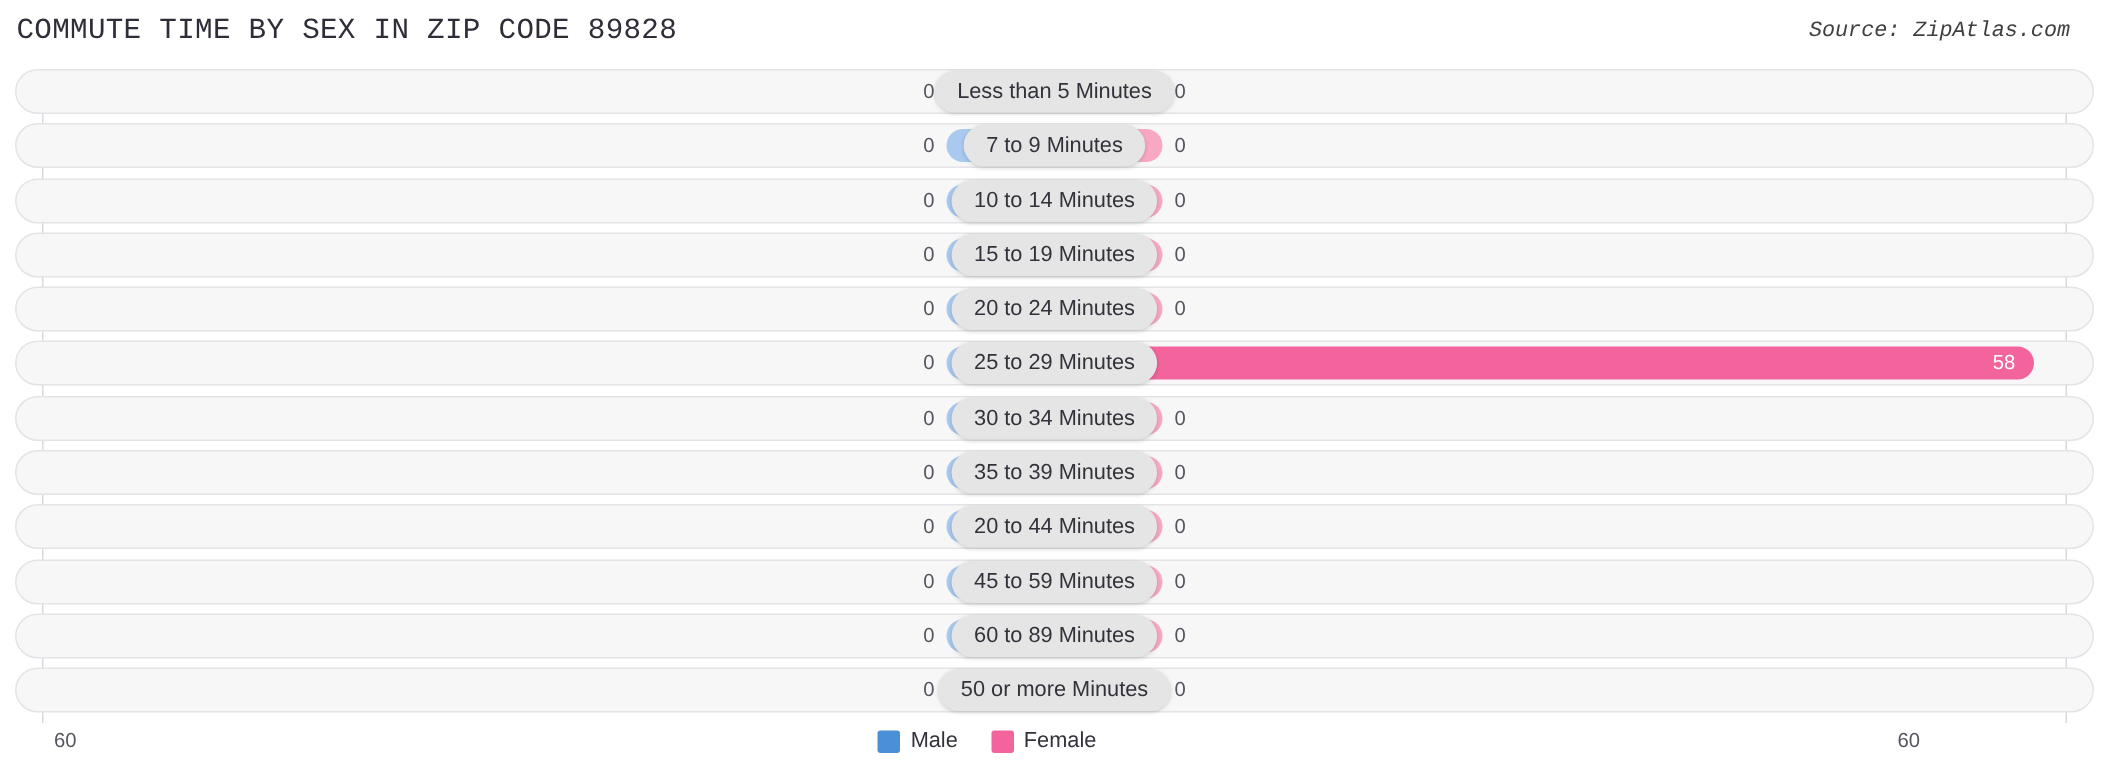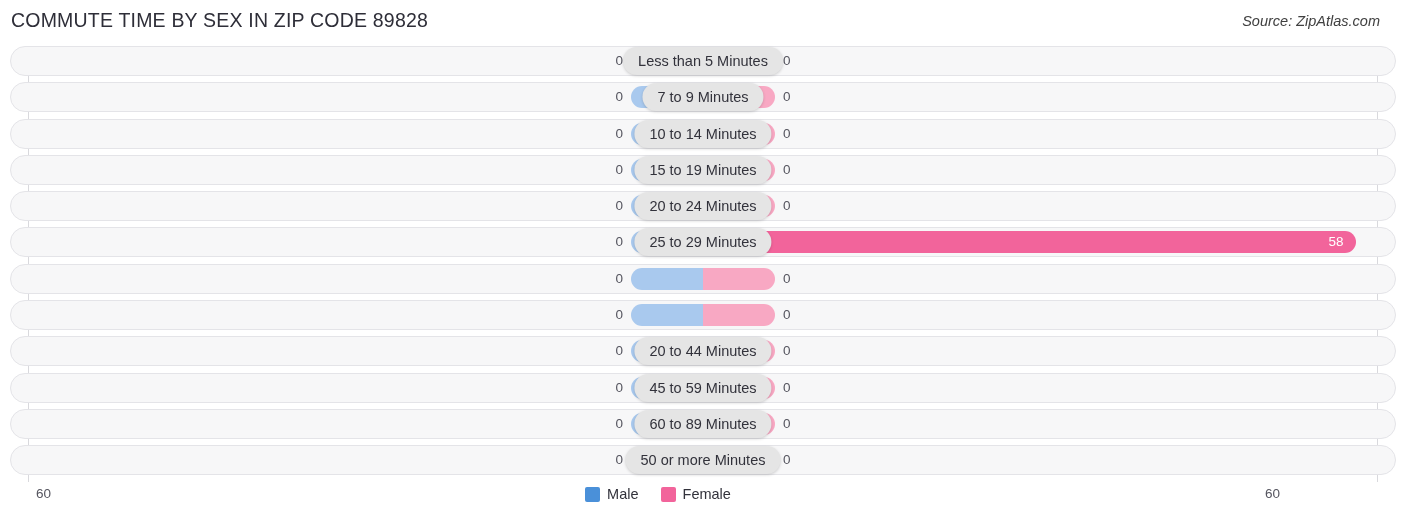--- a/index.html
+++ b/index.html
@@ -15,20 +15,21 @@
     color: #3b3b42;
     overflow: hidden;
     position: relative;
   }
 
   
   .header {
     position: absolute;
     top: 0; left: 0; right: 0;
     height: 44px;
+    font-family: Liberation Mono, monospace;
   }
   .page-title {
     position: absolute;
     left: 11px;
     top: 9px;
     font-size: 19.5px;
     letter-spacing: 0.2px;
     color: #2e2e38;
     white-space: nowrap;
   }
@@ -266,29 +267,31 @@
           <div class="cat-pill">25 to 29 Minutes</div>
         </div>
       </div>
       <div class="row">
         <div class="track"></div>
         <div class="bars">
           <div class="bar male" style="width: 72px; background: rgb(169, 201, 238);"></div>
           <div class="bar female" style="width: 72px; background: rgb(248, 168, 195);"></div>
           <div class="value male-value" style="right: 783px;">0</div>
           <div class="value female-value" style="left: 783px;">0</div>
-        </div>
-      </div>
-      <div class="row">
-        <div class="track"></div>
-        <div class="bars">
-          <div class="bar male" style="width: 72px; background: rgb(169, 201, 238);"></div>
-          <div class="bar female" style="width: 72px; background: rgb(248, 168, 195);"></div>
-          <div class="value male-value" style="right: 783px;">0</div>
-          <div class="value female-value" style="left: 783px;">0</div>
+          <div class="cat-pill">30 to 34 Minutes</div>
+        </div>
+      </div>
+      <div class="row">
+        <div class="track"></div>
+        <div class="bars">
+          <div class="bar male" style="width: 72px; background: rgb(169, 201, 238);"></div>
+          <div class="bar female" style="width: 72px; background: rgb(248, 168, 195);"></div>
+          <div class="value male-value" style="right: 783px;">0</div>
+          <div class="value female-value" style="left: 783px;">0</div>
+          <div class="cat-pill">35 to 39 Minutes</div>
         </div>
       </div>
       <div class="row">
         <div class="track"></div>
         <div class="bars">
           <div class="bar male" style="width: 72px; background: rgb(169, 201, 238);"></div>
           <div class="bar female" style="width: 72px; background: rgb(248, 168, 195);"></div>
           <div class="value male-value" style="right: 783px;">0</div>
           <div class="value female-value" style="left: 783px;">0</div>
           <div class="cat-pill">20 to 44 Minutes</div>

